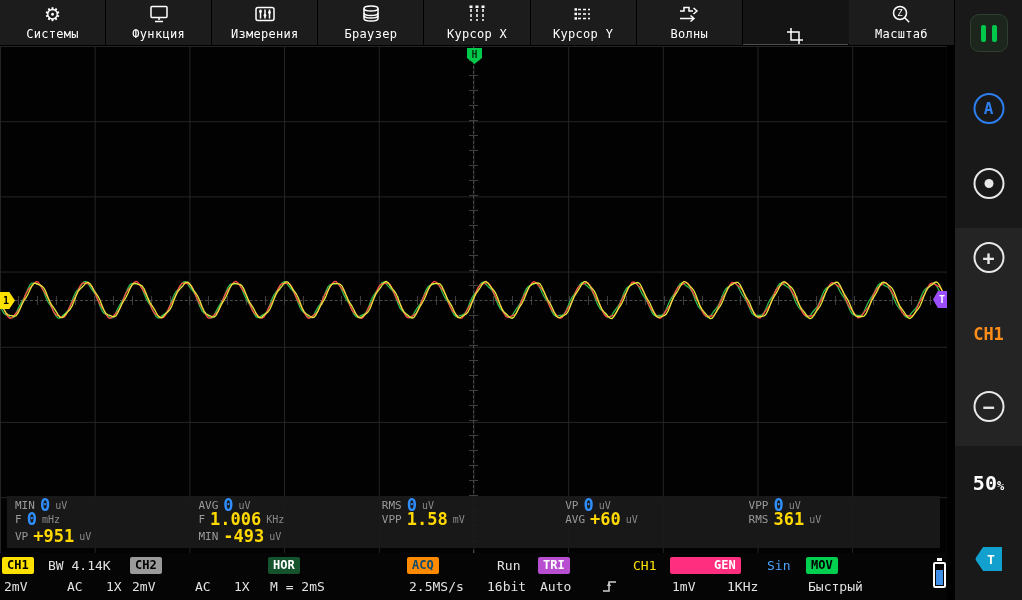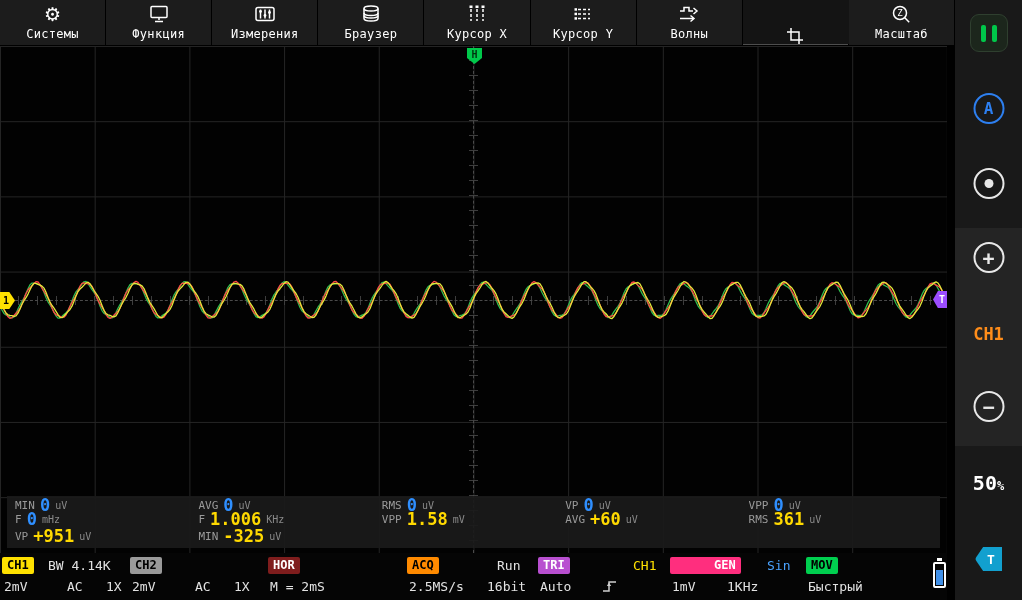--- a/index.html
+++ b/index.html
@@ -94,22 +94,22 @@
             clip-path:polygon(0 50%,30% 0,100% 0,100% 100%,30% 100%); }
 
   
   .statusbar { position:absolute; left:0; top:553px; width:947px; height:47px;
                background:#050505; font-size:13px; }
   .badge { position:absolute; font-weight:bold; font-size:12px; height:17px;
            line-height:17px; padding:0 5px; border-radius:2px; cursor:pointer;
            white-space:nowrap; }
   .b-ch1 { background:#ffe100; color:#000; }
   .b-ch2 { background:#9a9a9a; color:#000; }
-  .b-hor { background:#7f1d1d; color:#fff; }
-  .b-acq { background:#ff8a00; color:#000000; }
+  .b-hor { background:#14532d; color:#fff; }
+  .b-acq { background:#ff8a00; color:#0c4a6e; }
   .b-tri { background:#b84fd0; color:#fff; }
   .b-gen { background:#ff2e7e; color:#ffffff;padding-left:44px; }
   .b-mov { background:#00cf4f; color:#000; }
   .st { position:absolute; color:#e2e2e2; white-space:nowrap; }
   .st-yellow { color:#ffe100; }
   .st-blue { color:#4aa3ff; }
   .trig-edge { position:absolute; left:602px; top:26px; }
   .trig-edge svg { stroke:#cfcfcf; stroke-width:1.5; fill:none; }
   .battery { position:absolute; left:933px; top:9px; width:13px; height:26px;
              border:2px solid #fff; border-radius:2px; }
@@ -286,21 +286,21 @@
       <span class="mval v-yellow">361</span>
       <span class="munit">uV</span>
     </div>
     <div class="mcell">
       <span class="mlabel">VP</span>
       <span class="mval v-yellow">+951</span>
       <span class="munit">uV</span>
     </div>
     <div class="mcell">
       <span class="mlabel">MIN</span>
-      <span class="mval v-yellow">-325</span>
+      <span class="mval v-yellow">-493</span>
       <span class="munit">uV</span>
     </div>
   </div>
 </div>
 
 <div class="sidebar">
   <div class="side-panel-bg"></div>
   <button class="btn-reset pause">
     <span class="pbar"></span>
     <span class="pbar"></span>

